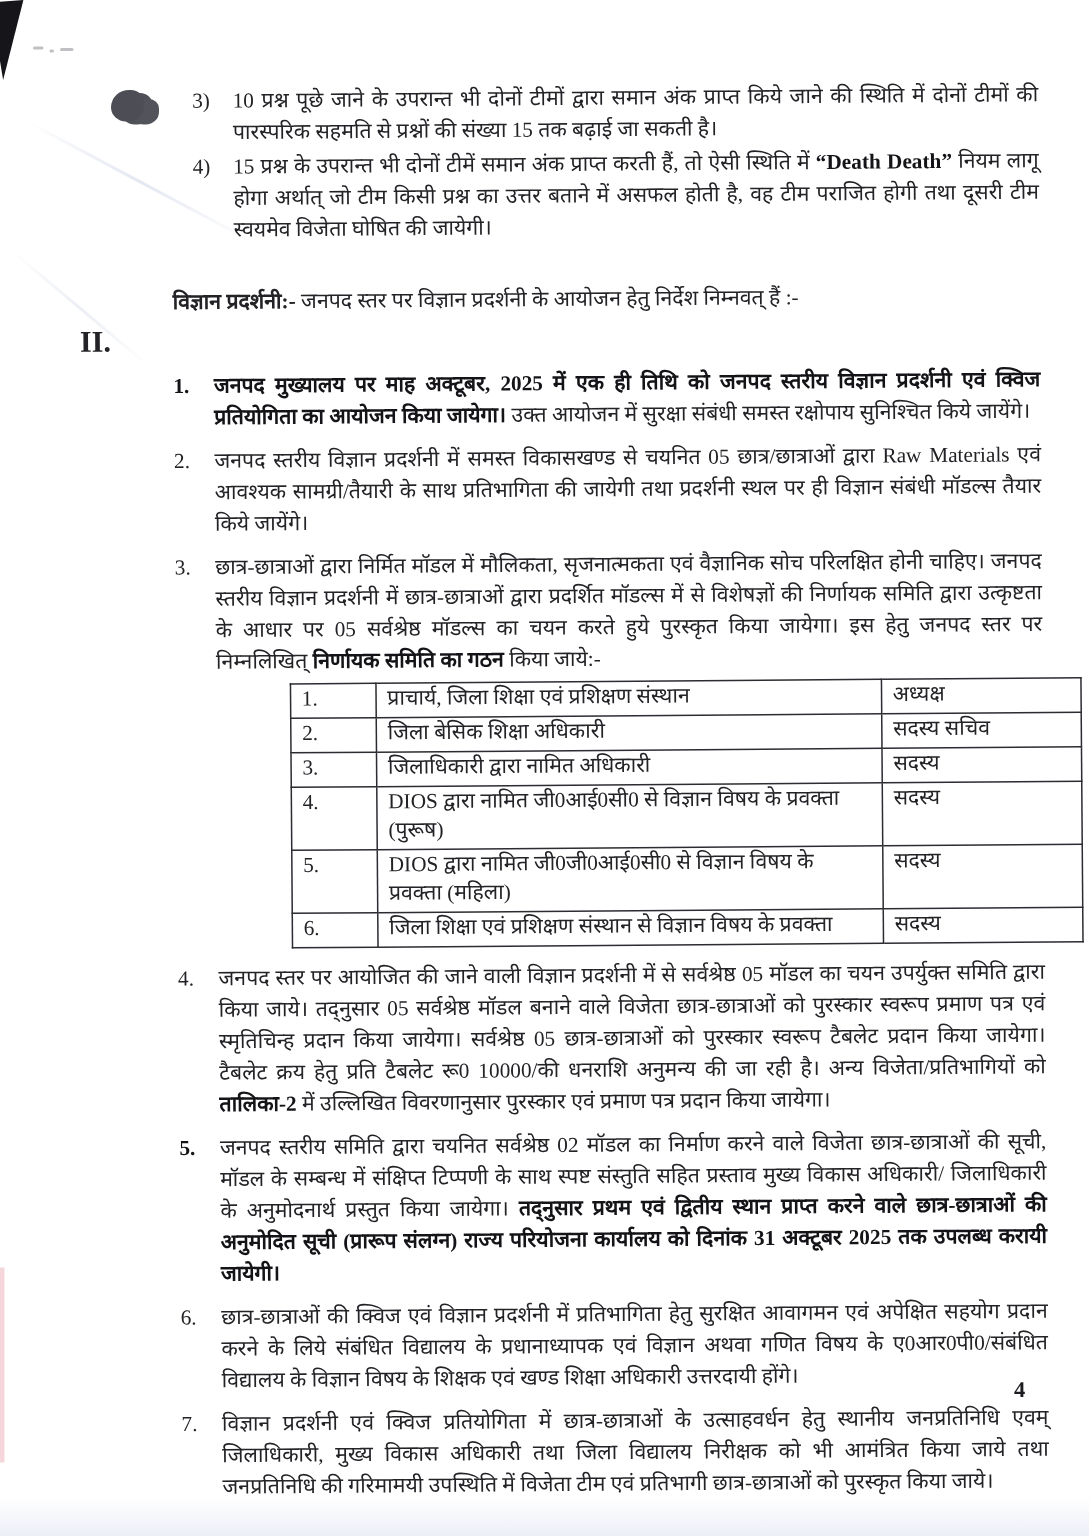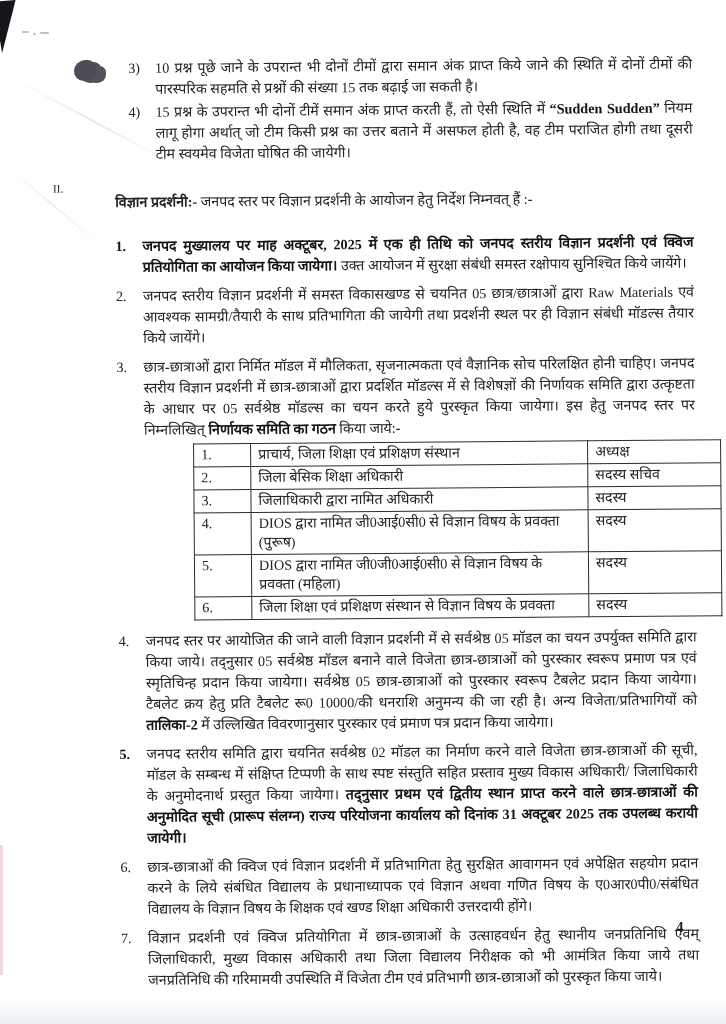--- a/index.html
+++ b/index.html
@@ -58,21 +58,21 @@
     transform-origin: 50% 0;
     font-size: 14.2px; line-height: 21px;
     z-index: 1;
   }
   .li { display: flex; margin-bottom: 2px; }
   .li .num { flex: 0 0 27px; white-space: nowrap; }
   .li .txt { flex: 1; margin: 0; text-align: justify; }
   b, .b { font-weight: bold; color: #141418; }
   .quiz-rules { margin-left: 76px; margin-bottom: 13px; }
   .sec-head { display: flex; margin-bottom: 9px; }
-  .sec-label { flex: 0 0 62px; font-weight: normal; font-size: 11px; }
+  .sec-label { flex: 0 0 62px; font-weight: bold; font-size: 20px; margin-top: 40px; }
   .sec-title-bold {
     font-weight: bold; text-underline-offset: 3px;
   }
   .sec-items { margin-left: 62px; }
   .sec-items .li { margin-bottom: 8px; }
   table.committee {
     border-collapse: collapse;
     margin: 2px 0 10px 76px;
     width: 528px;
     font-size: 14.2px; line-height: 19px;
@@ -102,21 +102,21 @@
 
 <div class="content">
 
   <div class="quiz-rules">
     <div class="li">
       <span class="num">3)</span>
       <p class="txt"><span>10 प्रश्न पूछे जाने के उपरान्त भी दोनों टीमों द्वारा समान अंक प्राप्त किये जाने की स्थिति में दोनों टीमों की पारस्परिक सहमति से प्रश्नों की संख्या 15 तक बढ़ाई जा सकती है।</span><b></b><span></span></p>
     </div>
     <div class="li">
       <span class="num">4)</span>
-      <p class="txt"><span>15 प्रश्न के उपरान्त भी दोनों टीमें समान अंक प्राप्त करती हैं, तो ऐसी स्थिति में </span><b>“Sudden Sudden”</b><span> नियम लागू होगा अर्थात् जो टीम किसी प्रश्न का उत्तर बताने में असफल होती है, वह टीम पराजित होगी तथा दूसरी टीम स्वयमेव विजेता घोषित की जायेगी।</span></p>
+      <p class="txt"><span>15 प्रश्न के उपरान्त भी दोनों टीमें समान अंक प्राप्त करती हैं, तो ऐसी स्थिति में </span><b>“Death Death”</b><span> नियम लागू होगा अर्थात् जो टीम किसी प्रश्न का उत्तर बताने में असफल होती है, वह टीम पराजित होगी तथा दूसरी टीम स्वयमेव विजेता घोषित की जायेगी।</span></p>
     </div>
   </div>
 
   <div class="sec-head">
     <span class="sec-label">II.</span>
     <p class="txt"><span class="sec-title-bold">विज्ञान प्रदर्शनी:-</span><span> जनपद स्तर पर विज्ञान प्रदर्शनी के आयोजन हेतु निर्देश निम्नवत् हैं :-</span></p>
   </div>
 
   <div class="sec-items">
 

